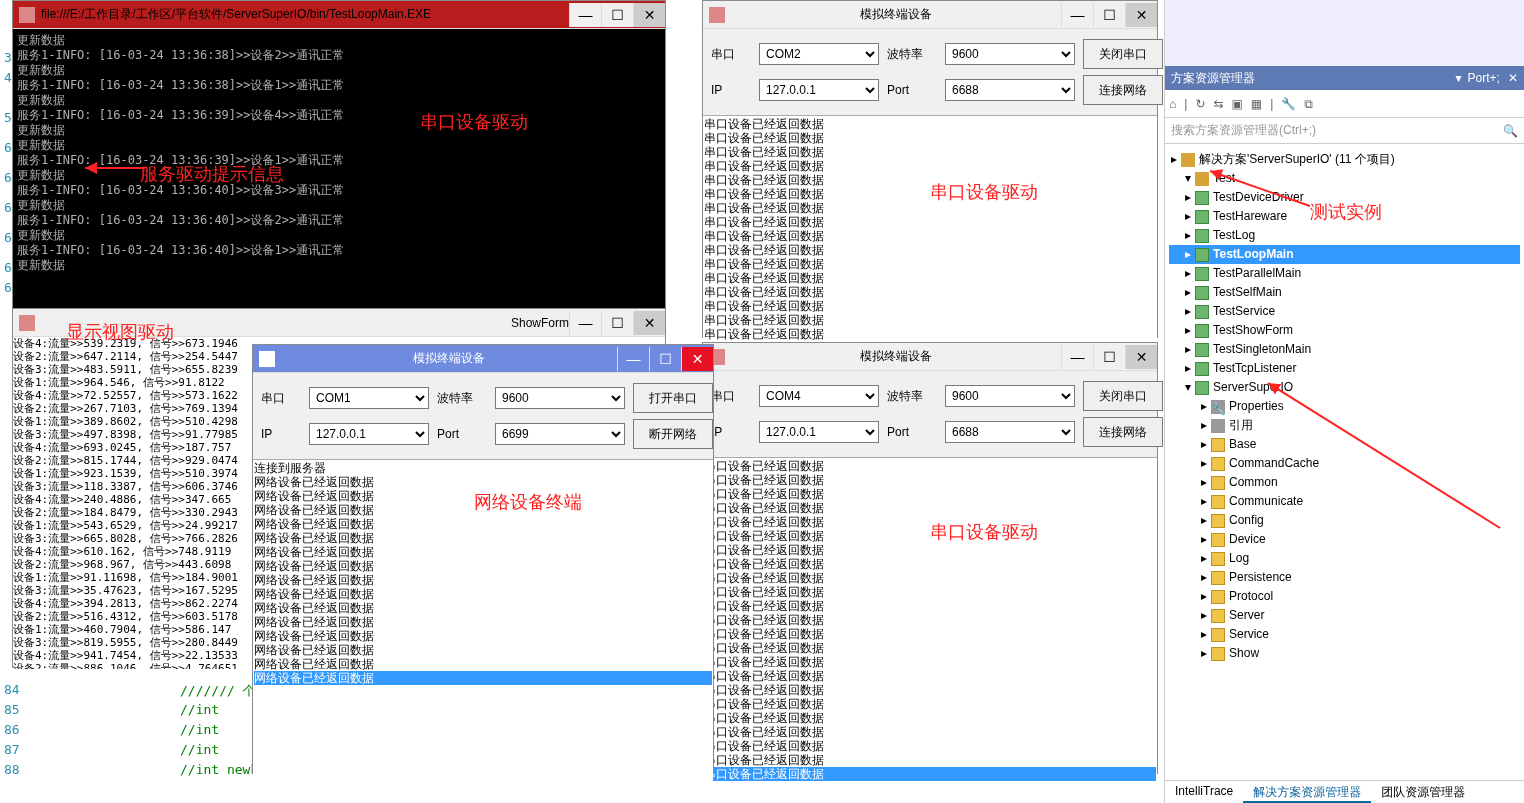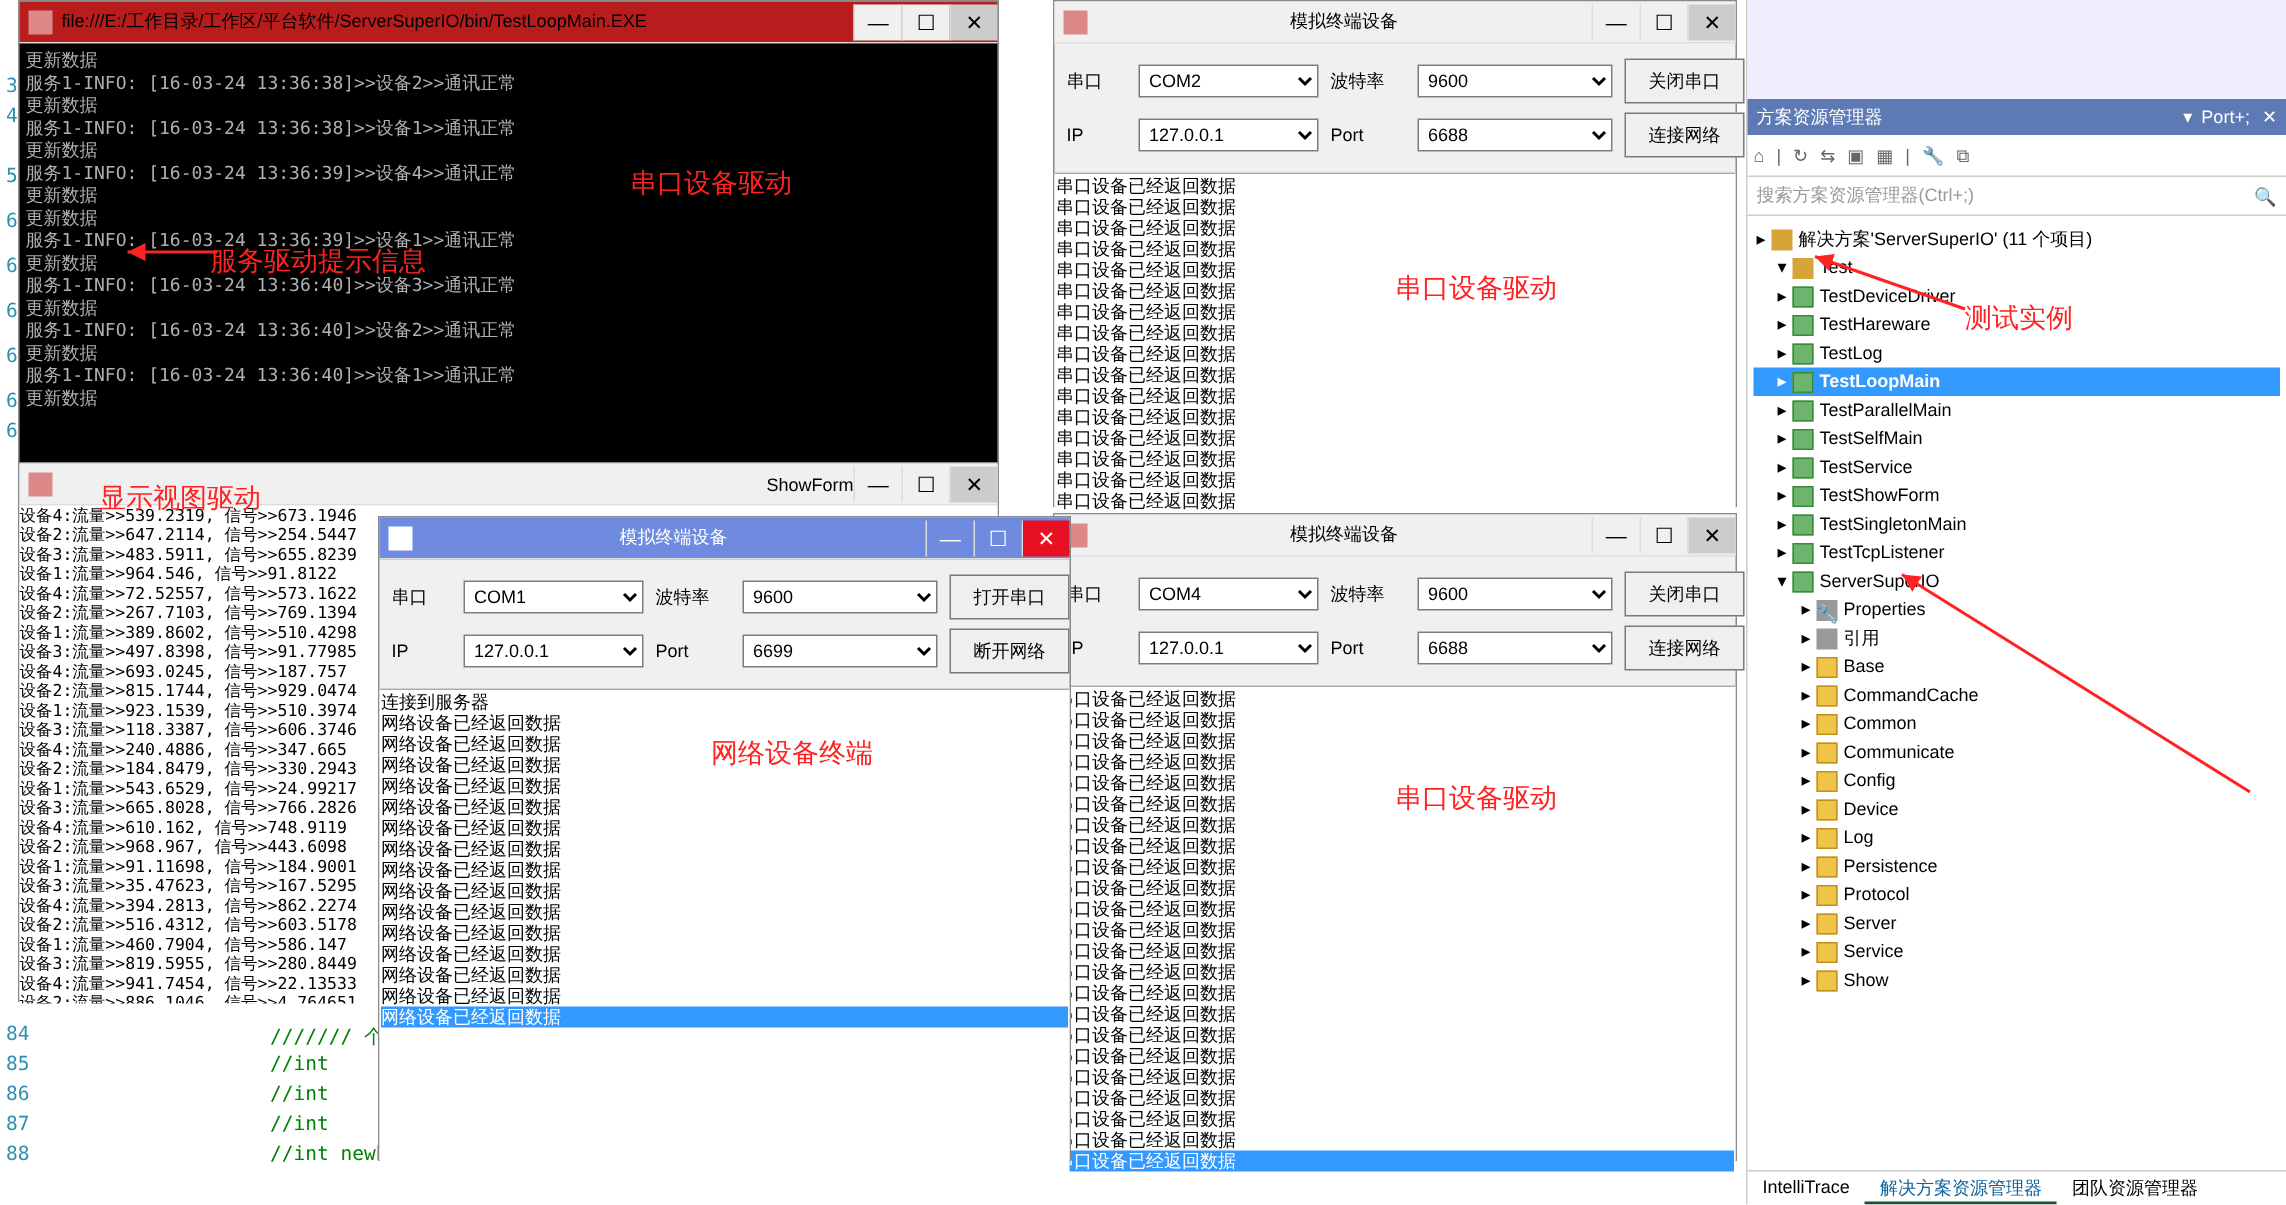--- a/index.html
+++ b/index.html
@@ -38,21 +38,21 @@
 .tree-item.sel{background:#3399ff;color:#fff}
 .tree-icon{width:14px;height:14px;display:inline-block}
 .ind1{padding-left:16px}.ind2{padding-left:32px}
 .ico-sln{background:#d6a439}
 .ico-cs{background:#6db56d;border:1px solid #3a8a3a}
 .ico-prop{background:#999}
 .ico-ref{background:#999}
 .ico-folder{background:#f0c349;border:1px solid #c09020}
 .solexp-foot{position:absolute;bottom:0;left:0;right:0;height:23px;border-top:1px solid #ccc;display:flex;font-size:12px}
 .solexp-foot span{padding:3px 10px}
-.solexp-foot .act{color:#0e639c;border-bottom:2px solid #14532d}
+.solexp-foot .act{color:#0e639c;border-bottom:2px solid #0369a1}
 .ln{position:absolute;left:0;color:#2b91af;font-family:Consolas,monospace;font-size:13px;padding:0 4px}
 .code-line{position:absolute;font-family:Consolas,monospace;font-size:13px;color:#008000}
 
 .anno{position:absolute;color:#ff2222;font-family:SimSun;font-size:18px;pointer-events:none;z-index:99}
 .arrow{position:absolute;pointer-events:none;z-index:98}
 </style>
 </head>
 <body>
 
 <div class="ln" style="top:50px">3</div>

